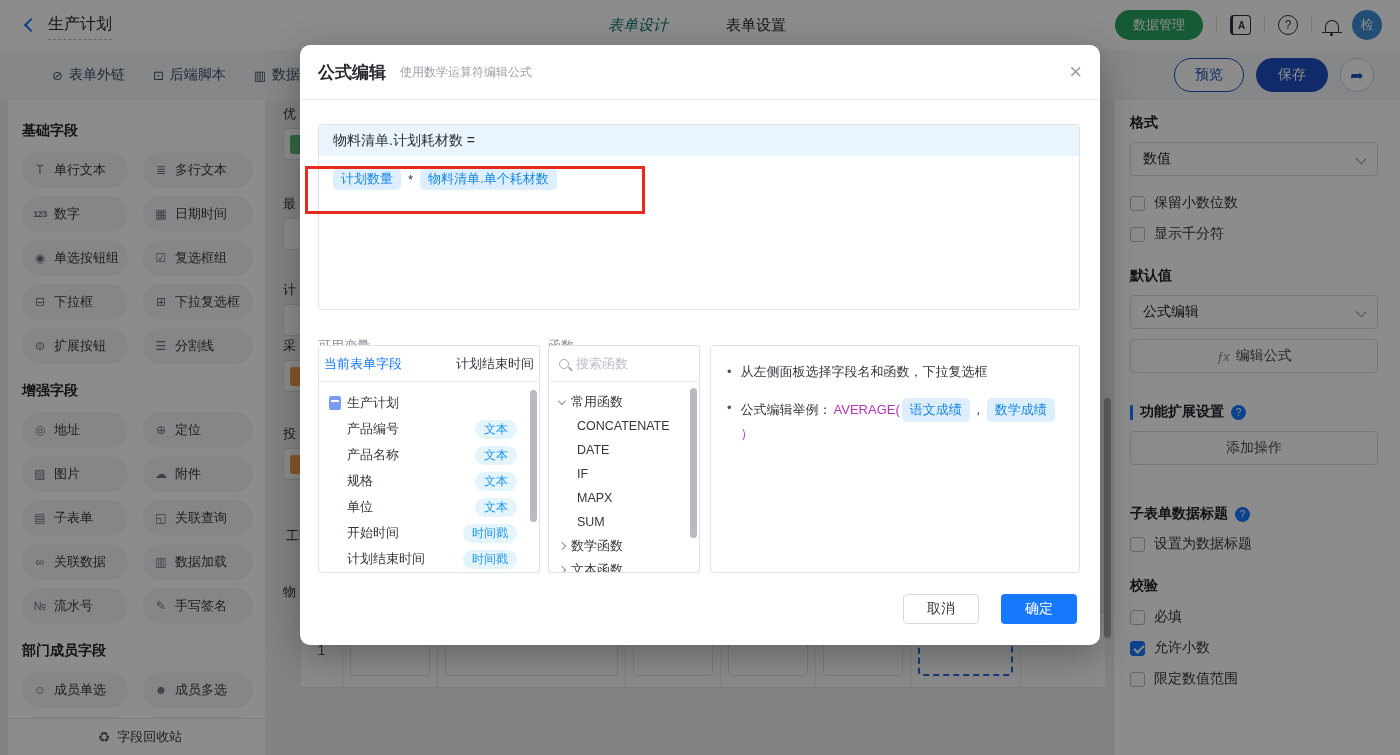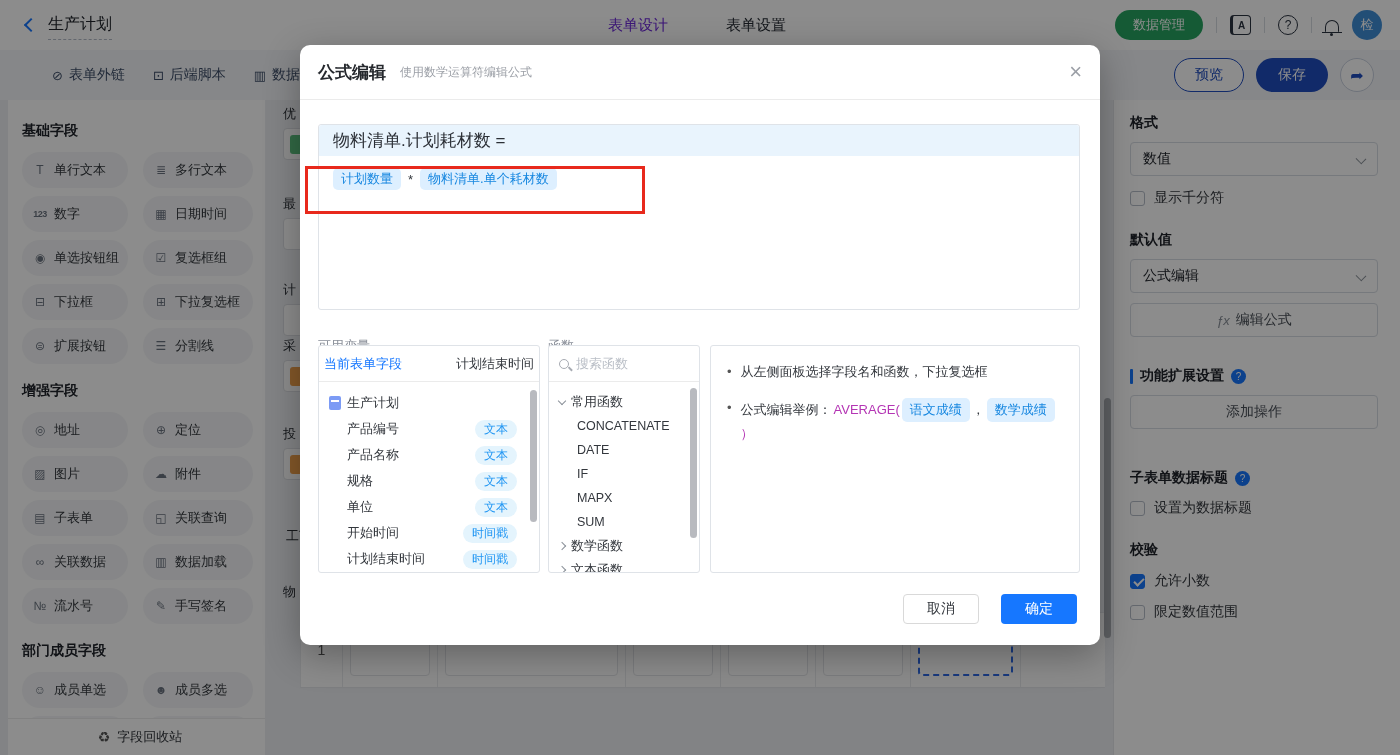--- a/index.html
+++ b/index.html
@@ -7,21 +7,21 @@
   .app { position:relative; width:1400px; height:755px; overflow:hidden; background:#edeff3; }
 
   
   .topbar { position:absolute; left:0; top:0; width:1400px; height:50px; background:#fff; z-index:1; }
   .back-chevron { position:absolute; left:26px; top:20px; width:10px; height:10px;
     border-left:2px solid #1677ff; border-bottom:2px solid #1677ff; transform:rotate(45deg); cursor:pointer; }
   .page-title { position:absolute; left:48px; top:14px; font-size:16px; color:#20242b;
     border-bottom:1px dashed #b4bcc8; padding-bottom:4px; }
   .tb-center { position:absolute; left:608px; top:0; height:50px; display:flex; gap:58px; align-items:center; }
   .tb-tab { font-size:15px; color:#252b33; cursor:pointer; }
-  .tb-tab.active { color:#6d28d9; }
+  .tb-tab.active { color:#0f766e;font-style:italic; }
   .tb-right { position:absolute; right:18px; top:10px; height:30px; display:flex; align-items:center; gap:13px; }
   .btn-green { height:30px; padding:0 18px; border-radius:15px; background:#27a561; color:#fff;
     font-size:13px; display:flex; align-items:center; cursor:pointer; }
   .tb-sep { width:1px; height:16px; background:#d5dae1; }
   .icon-book { width:21px; height:20px; border:1.5px solid #2b3340; border-radius:4px; font-size:10px; font-weight:bold;
     color:#2b3340; display:flex; align-items:center; justify-content:center; cursor:pointer; border-left-width:3.5px; }
   .icon-help { width:20px; height:20px; border:1.5px solid #2b3340; border-radius:50%; font-size:12px;
     color:#2b3340; display:flex; align-items:center; justify-content:center; cursor:pointer; }
   .icon-bell { position:relative; width:14px; height:12px; border:1.5px solid #2b3340; border-bottom:none;
     border-radius:7px 7px 1px 1px; margin-top:2px; cursor:pointer; }
@@ -106,21 +106,21 @@
   
   .overlay { position:absolute; left:0; top:0; width:1400px; height:755px; background:rgba(0,0,0,0.45); z-index:40; }
   .modal { position:absolute; left:300px; top:45px; width:800px; height:600px; background:#fff;
     border-radius:10px; box-shadow:0 10px 36px rgba(0,0,0,.3); z-index:50; }
   .md-header { height:55px; border-bottom:1px solid #ebebeb; display:flex; align-items:center; padding:0 18px; }
   .md-title { font-size:17px; font-weight:bold; color:#26292e; }
   .md-subtitle { font-size:12px; color:#9b9fa6; margin-left:14px; }
   .md-close { margin-left:auto; font-size:22px; color:#9b9fa6; cursor:pointer; line-height:1; }
   .fbox { position:absolute; left:18px; top:79px; width:762px; height:186px; border:1px solid #dfe3e8; border-radius:3px; }
   .fbox-head { height:31px; background:#e9f4fd; display:flex; align-items:center; padding:0 14px;
-    font-size:17px; color:#2b2f36; border-radius:3px 3px 0 0; }
+    font-size:14px; color:#2b2f36; border-radius:3px 3px 0 0; }
   .fbox-body { padding:12px 14px; display:flex; align-items:center; gap:7px; }
   .chip { background:#ddefff; color:#1787e0; font-size:13px; padding:2px 8px; border-radius:5px; cursor:pointer; }
   .fop { font-size:13px; color:#33373d; }
   .md-collabel { position:absolute; font-size:13px; color:#8a8f99; top:292px; }
   .panel { position:absolute; top:300px; height:228px; border:1px solid #dfe3e8; border-radius:3px; background:#fff; overflow:hidden; }
   .pn-vars { left:18px; width:222px; }
   .pn-func { left:248px; width:152px; }
   .pn-tips { left:410px; width:370px; }
   .pn-tabs { height:36px; border-bottom:1px solid #ebebeb; display:flex;gap:44px; }
   .pn-tab { flex:1; display:flex; align-items:center; justify-content:center; font-size:13px; color:#33373d; cursor:pointer; }
@@ -357,20 +357,24 @@
     <div class="cv-scrollbar"></div>
   </div>
 
   <div class="rp">
     <div class="rp-body">
       <div class="rp-h" style="margin-top:2px">格式</div>
       <div class="rp-select">
           <span>数值</span>
           <span class="sel-chev"></span>
         </div>
+      <div class="cb-row" style="margin-top:18px">
+          <span class="cb"></span>
+          <span>保留小数位数</span>
+        </div>
       <div class="cb-row" style="margin-top:13px">
           <span class="cb"></span>
           <span>显示千分符</span>
         </div>
       <div class="rp-h" style="margin-top:24px">默认值</div>
       <div class="rp-select">
           <span>公式编辑</span>
           <span class="sel-chev"></span>
         </div>
       <div class="rp-btn">
@@ -387,20 +391,24 @@
         </div>
       <div class="rp-sec" style="margin-top:40px">
         <span class="rp-h">子表单数据标题</span>
         <span class="qicon">?</span>
       </div>
       <div class="cb-row" style="margin-top:12px">
           <span class="cb"></span>
           <span>设置为数据标题</span>
         </div>
       <div class="rp-h" style="margin-top:24px">校验</div>
+      <div class="cb-row" style="margin-top:13px">
+          <span class="cb"></span>
+          <span>必填</span>
+        </div>
       <div class="cb-row" style="margin-top:13px">
           <span class="cb checked"></span>
           <span>允许小数</span>
         </div>
       <div class="cb-row" style="margin-top:13px">
           <span class="cb"></span>
           <span>限定数值范围</span>
         </div>
 
     </div>

